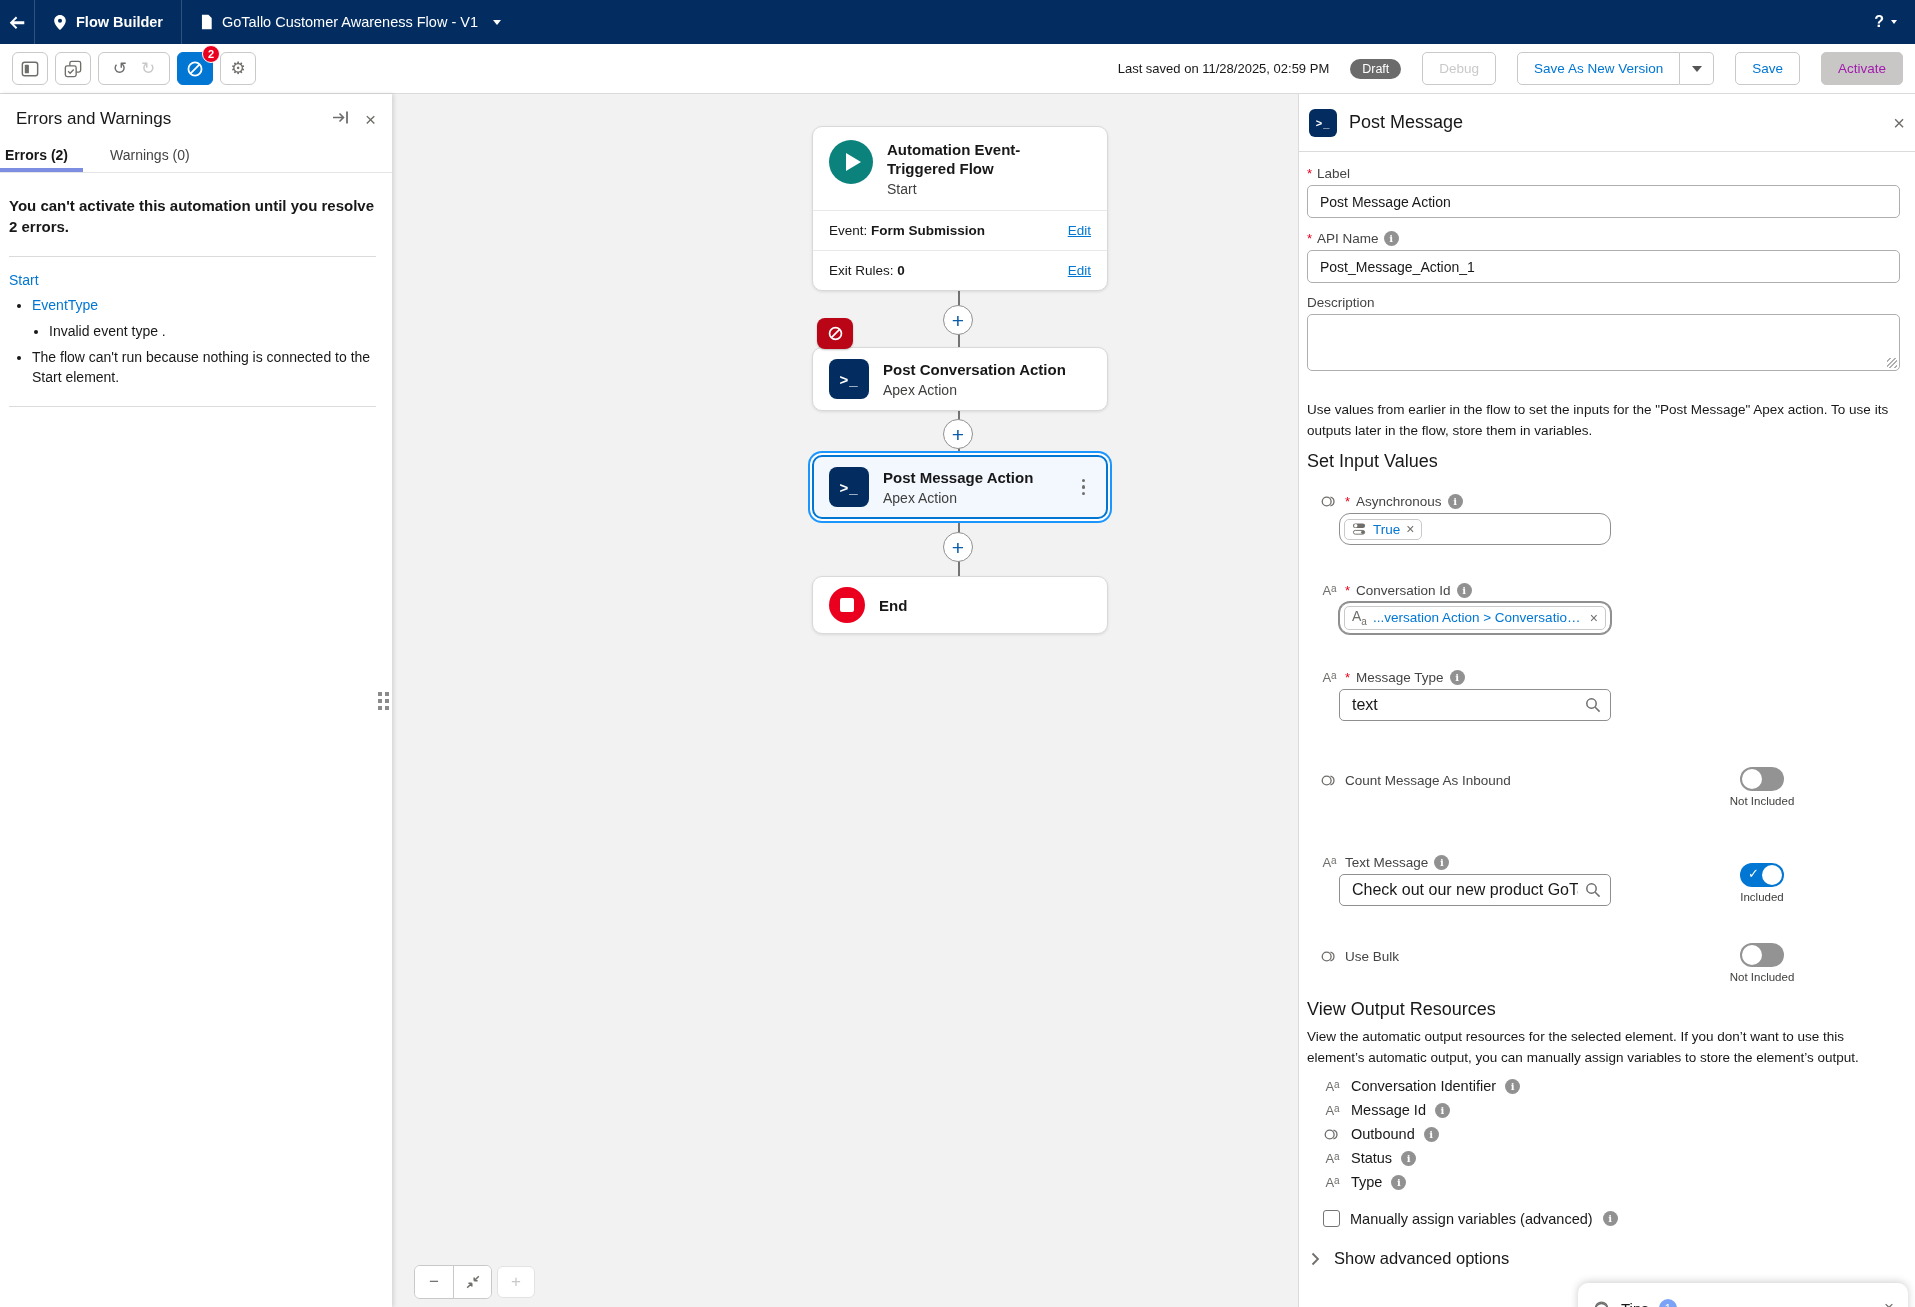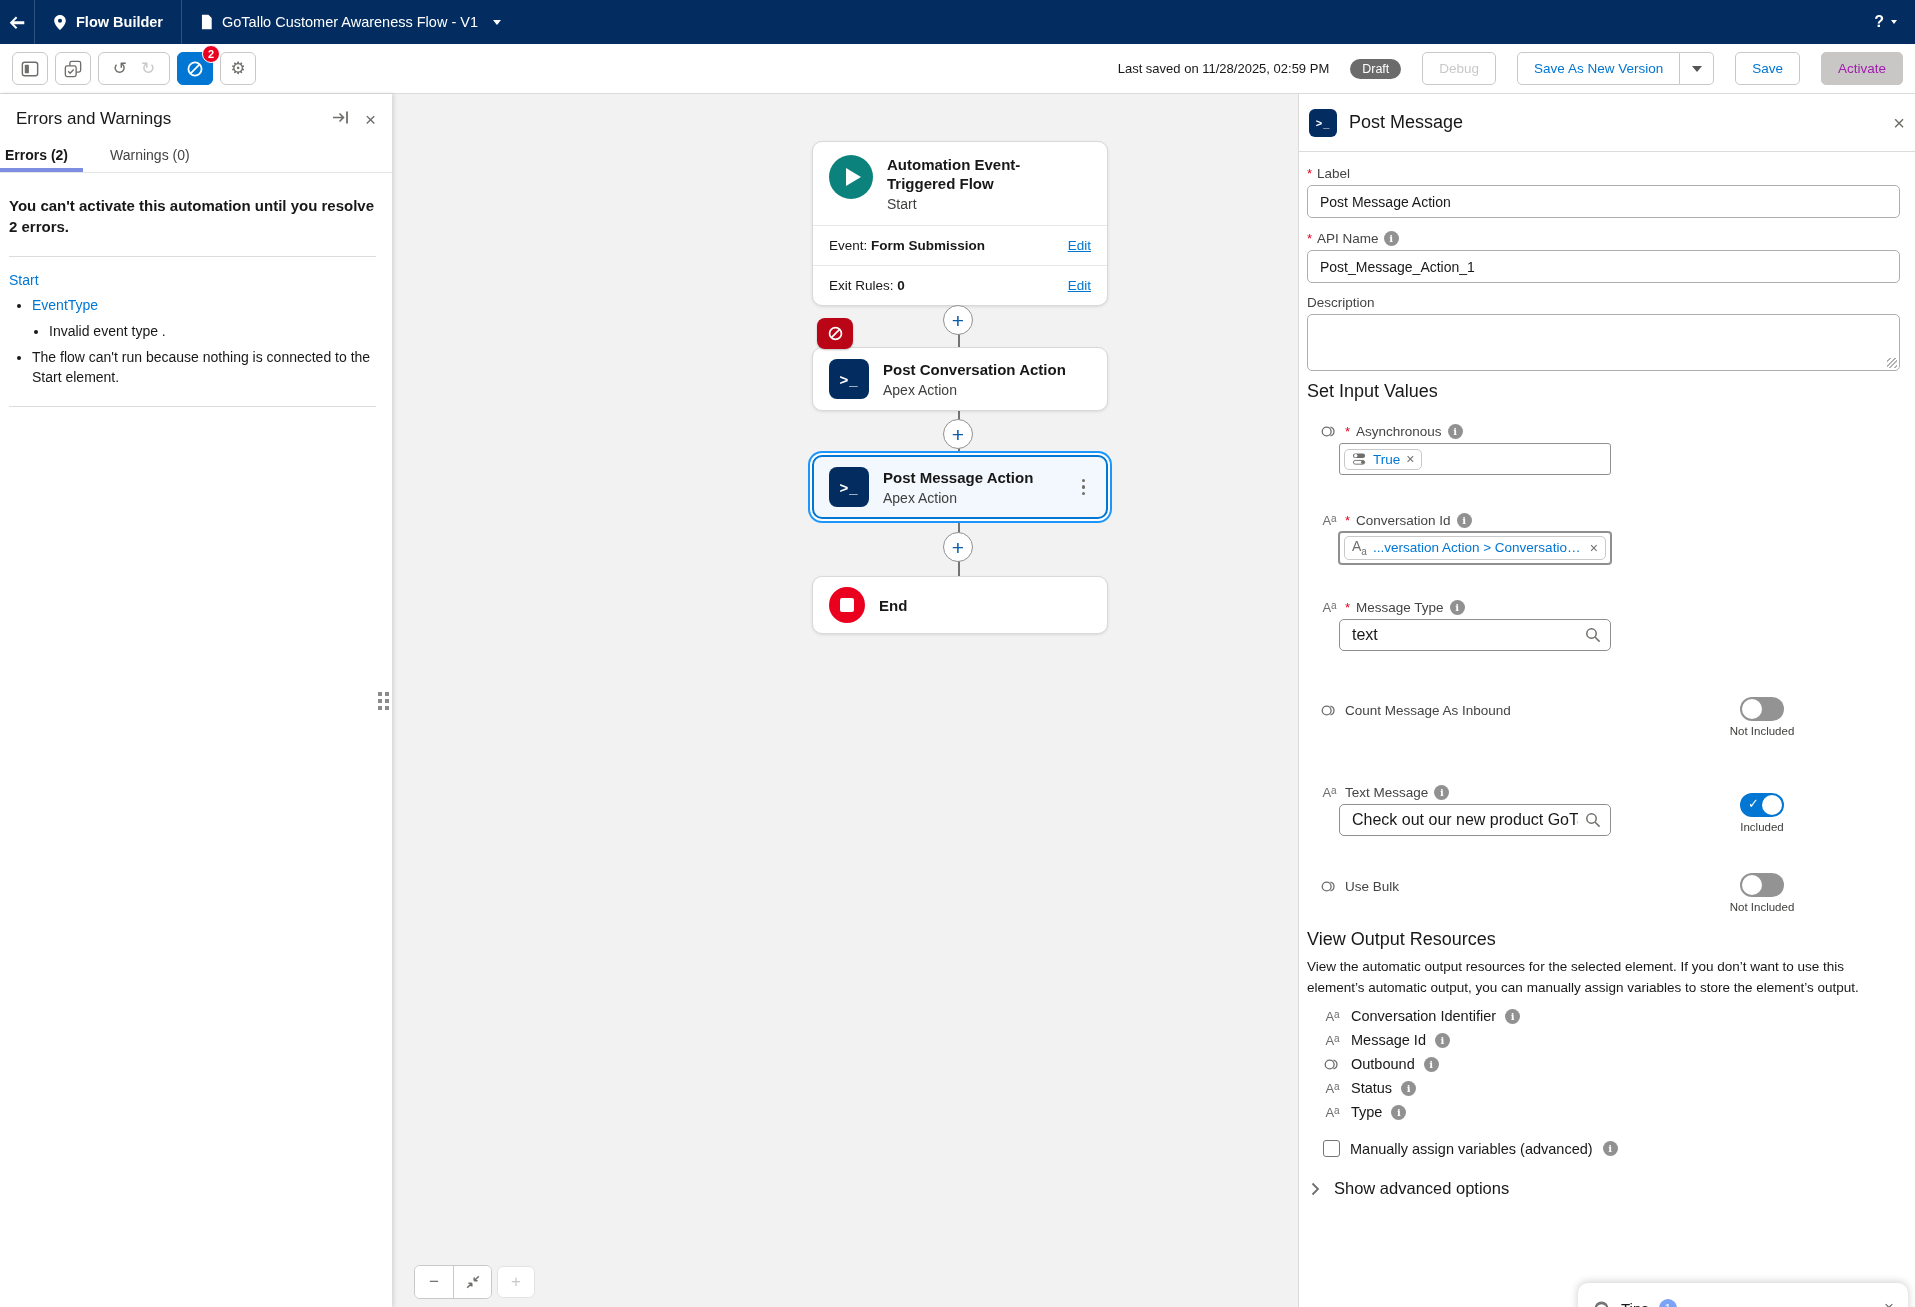--- a/index.html
+++ b/index.html
@@ -135,21 +135,21 @@
   .pp-h { margin-top:10px; font-size:18px; font-weight:400; color:#181818; }
   .inrow { position:relative; }
   .inlabel { display:flex; align-items:center; gap:6px; padding-left:13px; font-size:13.5px; color:#444; }
   .typeicon { width:19px; display:flex; justify-content:center; color:#706e6b; flex:none; }
   .aa { color:#706e6b; font-size:13px; line-height:1; }
   .aa sub { font-size:10px; }
   .info { width:15px; height:15px; border-radius:50%; background:#919191; color:#fff; font-size:10px;
           font-weight:bold; font-family:"DejaVu Serif",serif; display:inline-flex; align-items:center;
           justify-content:center; flex:none; font-style:normal; }
   .incontrol { margin-left:32px; margin-top:4px; width:272px; position:relative; }
-  .pillbox { border:1px solid #8f8f8f; border-radius:3px; height:32px; display:flex; align-items:center;
+  .pillbox { border:1px solid #8f8f8f; border-radius:11px; height:32px; display:flex; align-items:center;
              padding:0 4px; background:#fff; }
   .pill { display:inline-flex; align-items:center; gap:6px; border:1px solid #c9c9c9; border-radius:5px;
           padding:2px 7px; font-size:13.5px; color:#0b5cab; background:#fff; white-space:nowrap;
           max-width:100%; overflow:hidden; }
   .pill .px { color:#706e6b; font-size:14px; line-height:1; }
   .pill.link-blue { color:#0176d3; }
   .search-input { width:100%; height:32px; border:1px solid #8f8f8f; border-radius:5px; padding:0 32px 0 12px;
                   font-size:16px; font-family:inherit; color:#181818; background:#fff; }
   .mag { position:absolute; right:10px; top:8px; }
   .togglecol { position:absolute; left:415px; width:80px; display:flex; flex-direction:column;
@@ -290,21 +290,21 @@
         </li>
         <li>The flow can't run because nothing is connected to the Start element.</li>
       </ul>
       <hr class="ep-hr">
     </div>
   </aside>
 
   <div id="canvas">
     <div class="flow-line"></div>
 
-    <div class="node" style="top:47px;">
+    <div class="node" style="top:32px;">
       <div class="node-head">
         <span class="start-icon">
             <span class="play-tri"></span>
           </span>
         <div style="width:200px;">
           <div class="node-title">Automation Event-Triggered Flow</div>
           <div class="node-sub">Start</div>
         </div>
       </div>
       <div class="start-row">
@@ -429,20 +429,21 @@
       <div class="fgroup" style="margin-top:12px;">
         <div class="flabel">
             <span>Description</span>
           </div>
         <div class="ta-wrap">
           <textarea class="ta" style=""></textarea>
           <span class="ta-grip"></span>
         </div>
       </div>
 
+      <p class="intro">Use values from earlier in the flow to set the inputs for the "Post Message" Apex action. To use its outputs later in the flow, store them in variables.</p>
       <h2 class="pp-h">Set Input Values</h2>
 
       <div class="inrow" style="margin-top:22px;">
         <div class="inlabel">
           <span class="typeicon">
             <svg width="17" height="13" viewBox="0 0 18 13">
                 <circle cx="6" cy="6.5" r="4.7" stroke="#706e6b" stroke-width="1.4" fill="none"></circle>
                 <path d="M10 1.9a4.7 4.7 0 0 1 0 9.2" stroke="#706e6b" stroke-width="1.4" fill="none"></path>
               </svg>
             </span>

